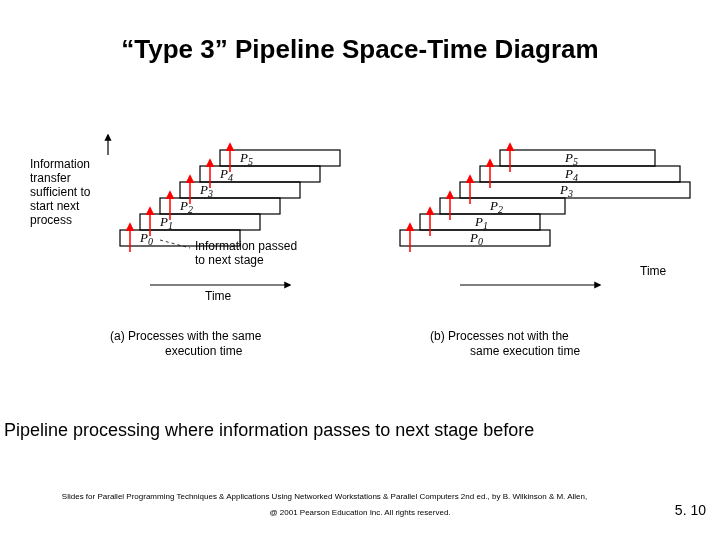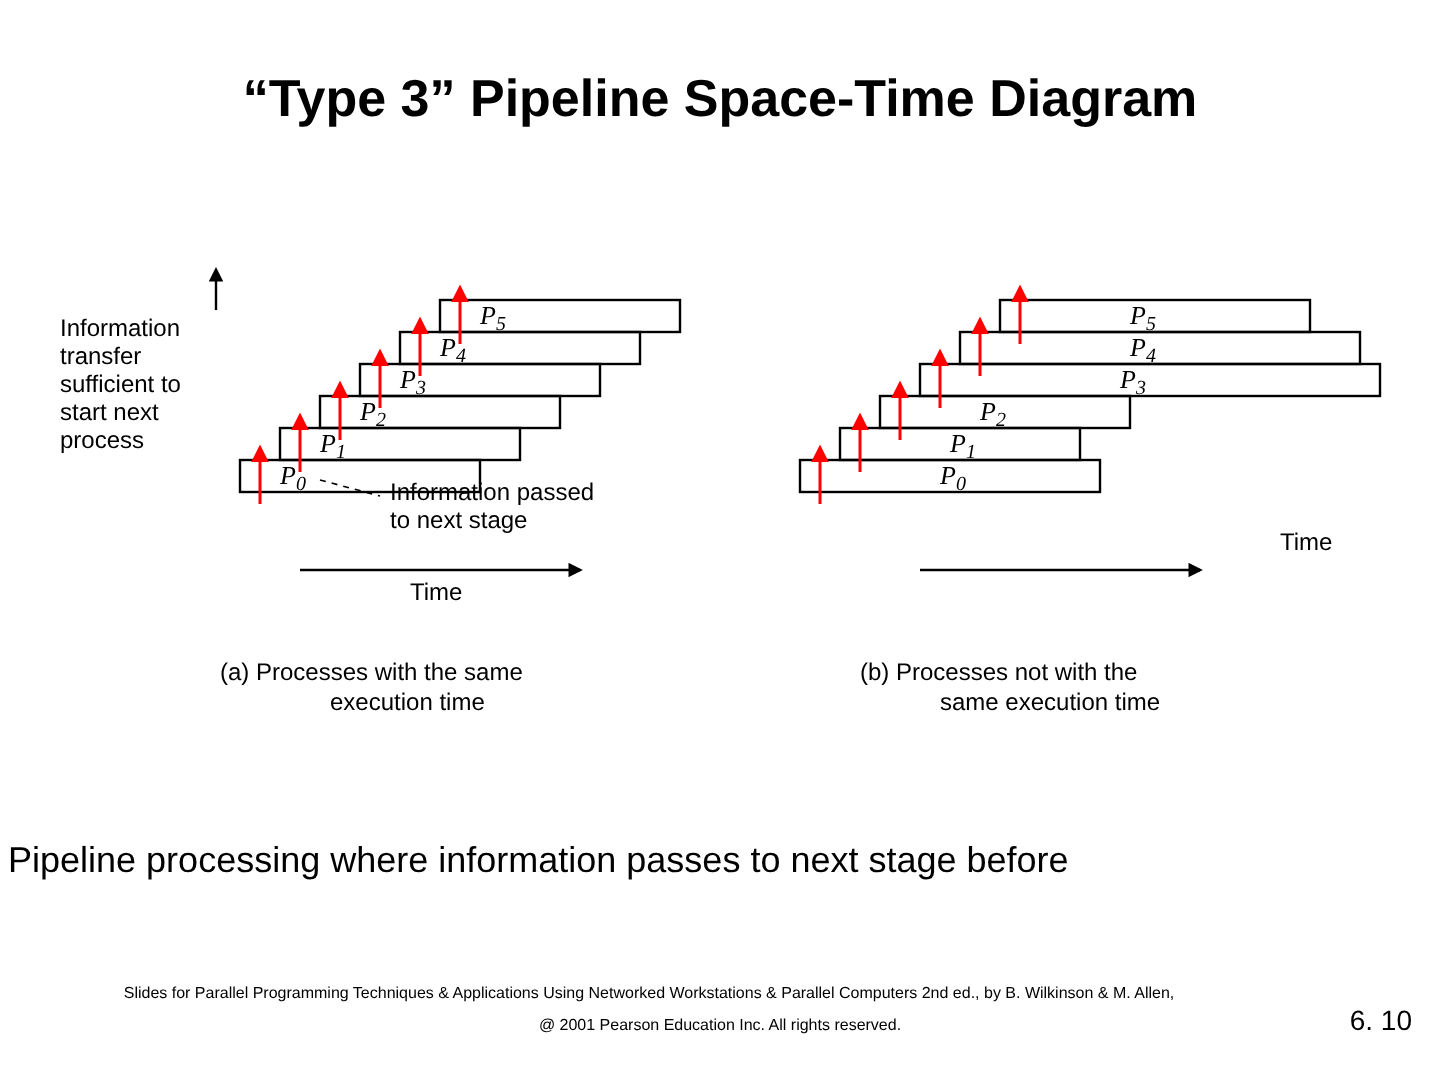--- a/index.html
+++ b/index.html
@@ -204,15 +204,15 @@
           <text class="svg-caption" x="470" y="275"><tspan>same execution time</tspan></text>
         </g>
       </g>
     </svg>
   </div>
 
   <div class="sub">Pipeline processing where information passes to next stage before</div>
 
   <div class="foot1">Slides for Parallel Programming Techniques &amp; Applications Using Networked Workstations &amp; Parallel Computers 2nd ed., by B. Wilkinson &amp; M. Allen,</div>
   <div class="foot2">@ 2001 Pearson Education Inc. All rights reserved.</div>
-  <div class="pagenum">6. 10</div>
+  <div class="pagenum">5. 10</div>
 
 </div>
 
 </body></html>

